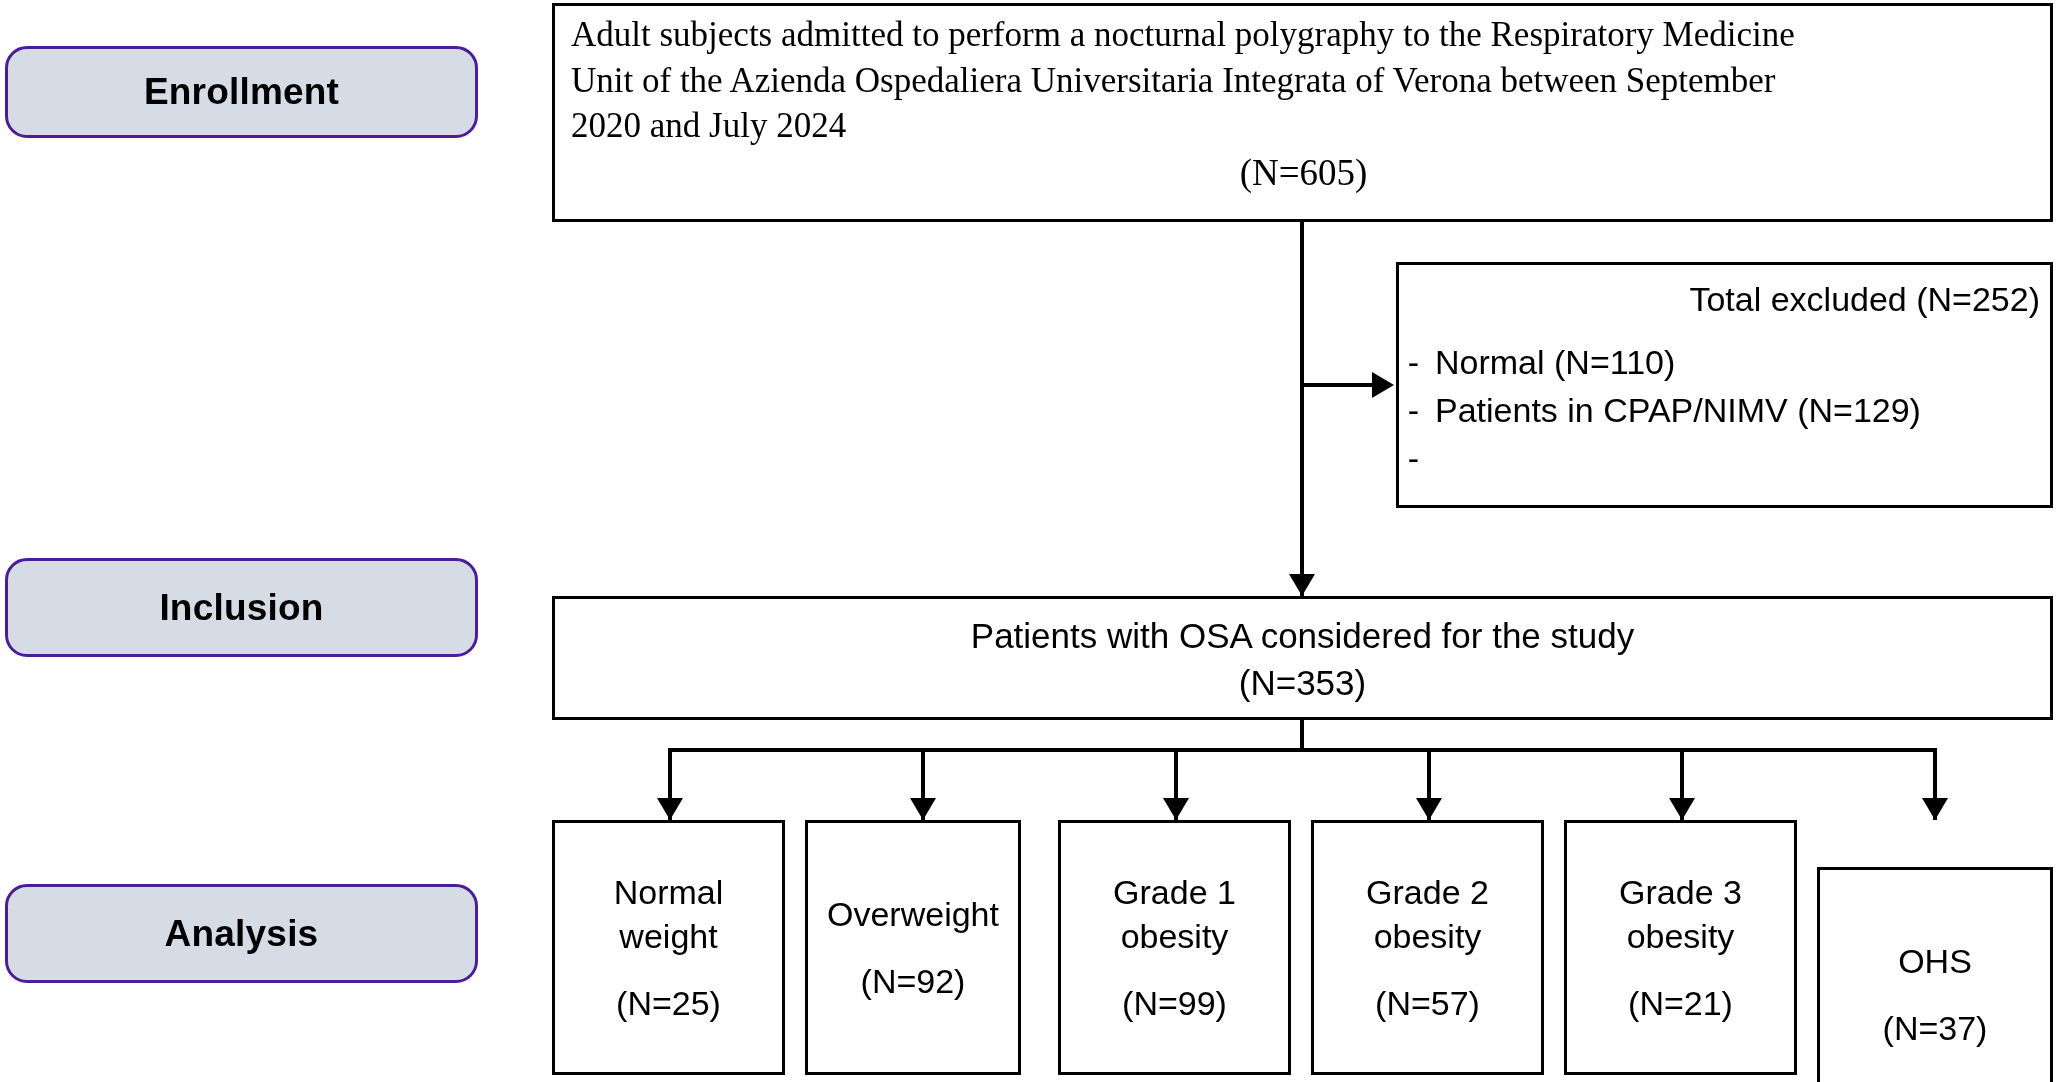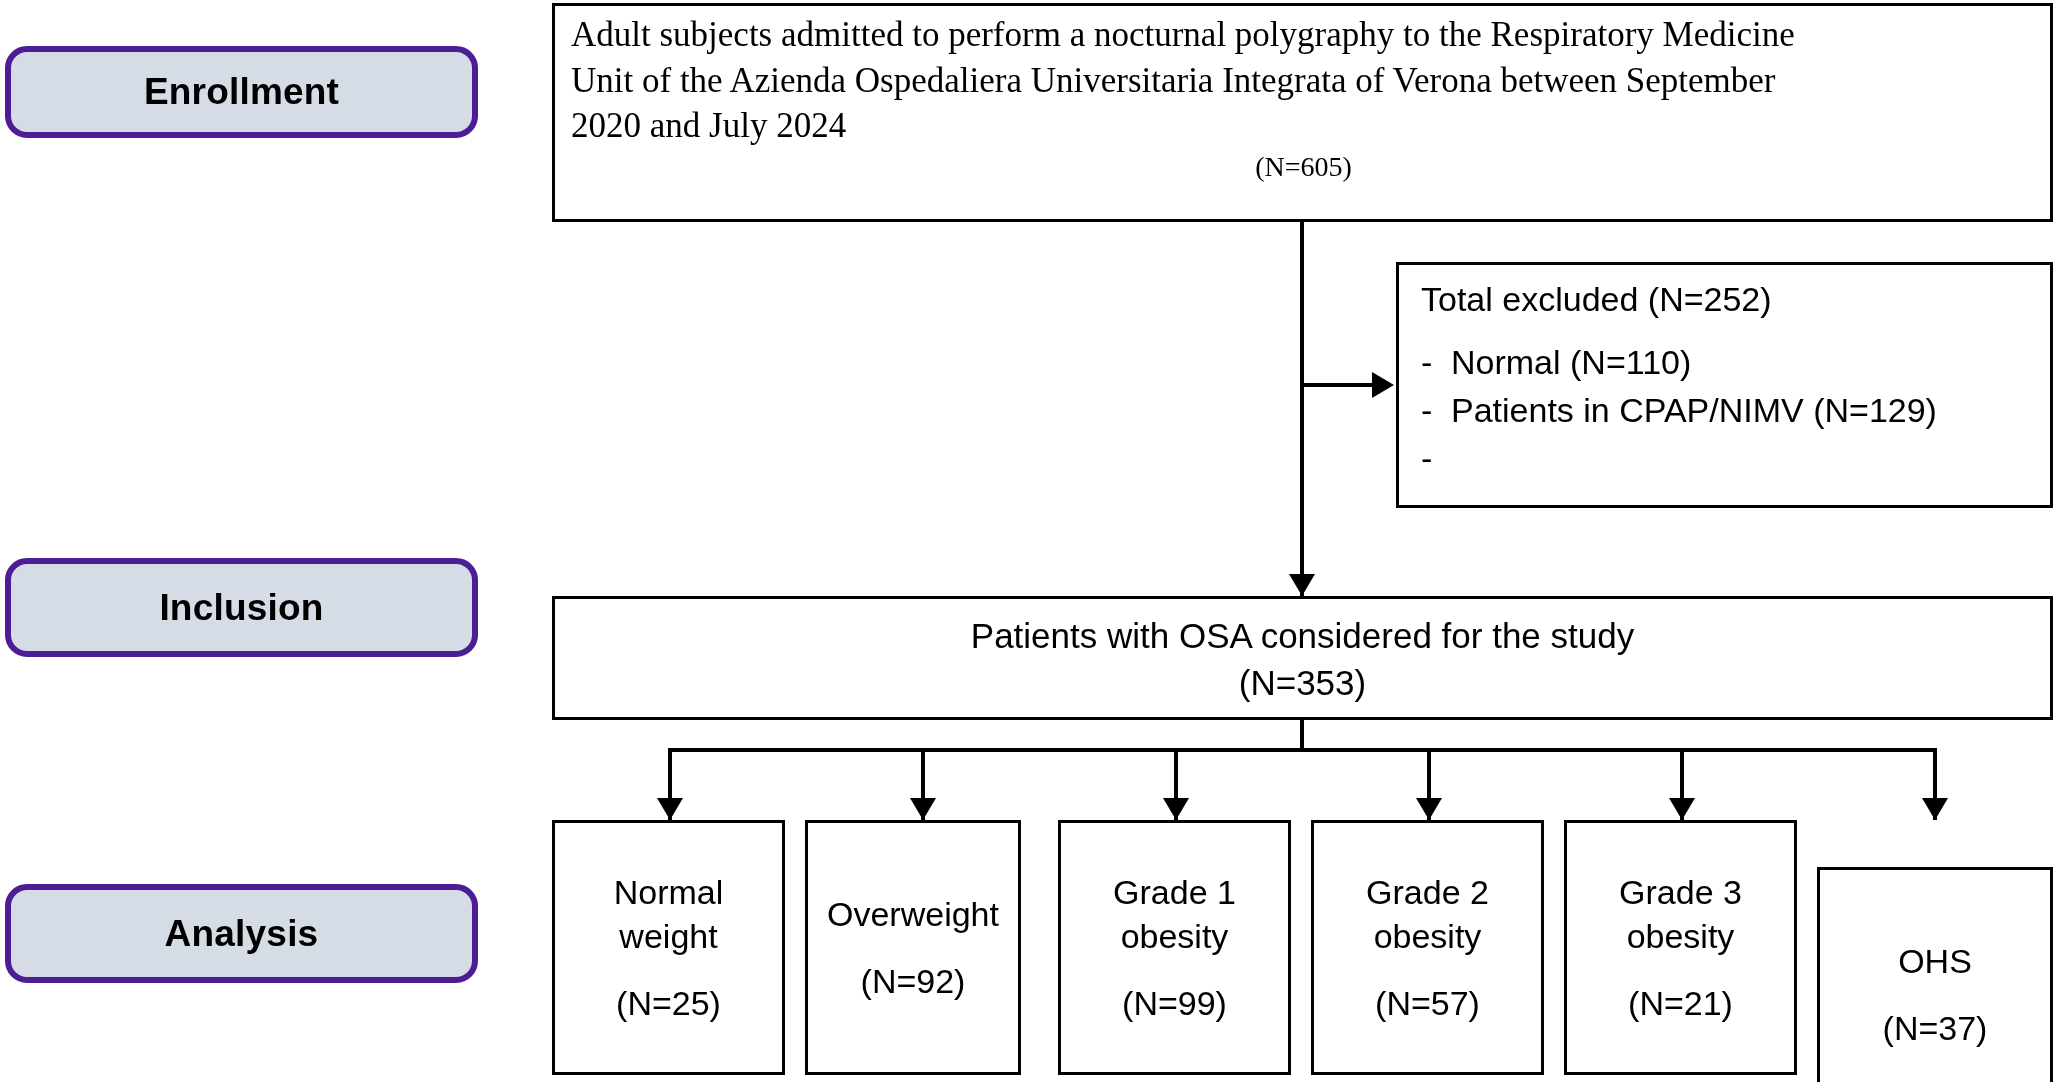--- a/index.html
+++ b/index.html
@@ -14,21 +14,21 @@
     height:1082px;
     background:#ffffff;
     overflow:hidden;
   }
 
   
   .stage-label{
     position:absolute;
     box-sizing:border-box;
     background:#d6dce5;
-    border:6px solid #4c1d95;
+    border:3px solid #4c1d95;
     border-radius:22px;
     display:flex;
     align-items:center;
     justify-content:center;
     font-weight:bold;
     font-size:37px;
     letter-spacing:.2px;
     color:#000;
   }
 
@@ -51,28 +51,29 @@
   }
   #enrollment-box .t1,#enrollment-box .t2,#enrollment-box .t3{
     display:block;
     text-align:left;
     font-size:35px;
     line-height:1.30;
   }
   #enrollment-box .t4{
     display:block;
     text-align:center;
-    font-size:28px;
+    font-size:37px;
     line-height:1.30;
   }
 
   
   #exclusion-box{
-    padding:14px 10px 10px 22px;
+    padding:14px 10px 10px 6px;
     justify-content:flex-start;
+    text-align:right;
   }
   #exclusion-box .head{
     font-size:34px;
     line-height:1.2;
     display:block;
     margin-bottom:18px;
   }
   #exclusion-box ul{
     list-style:none;
     margin:0;padding:0;

